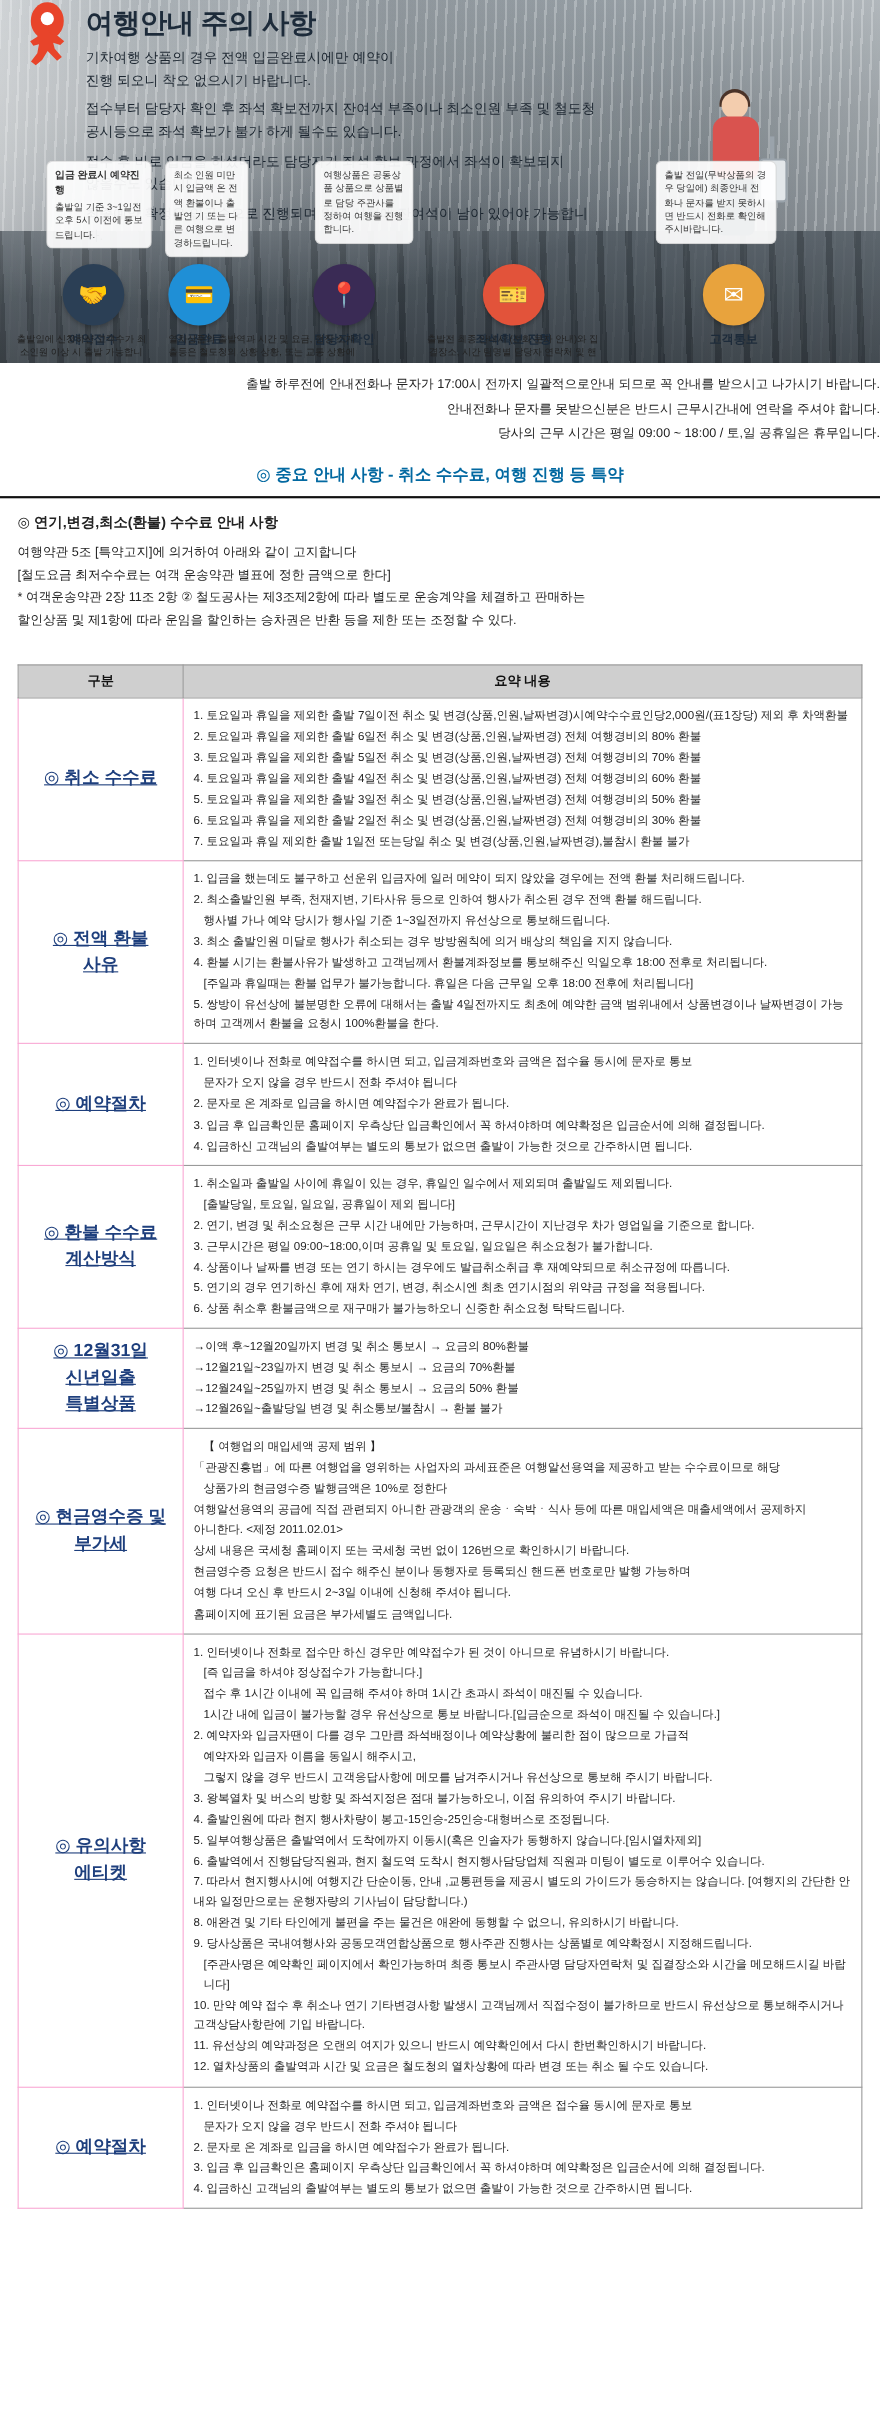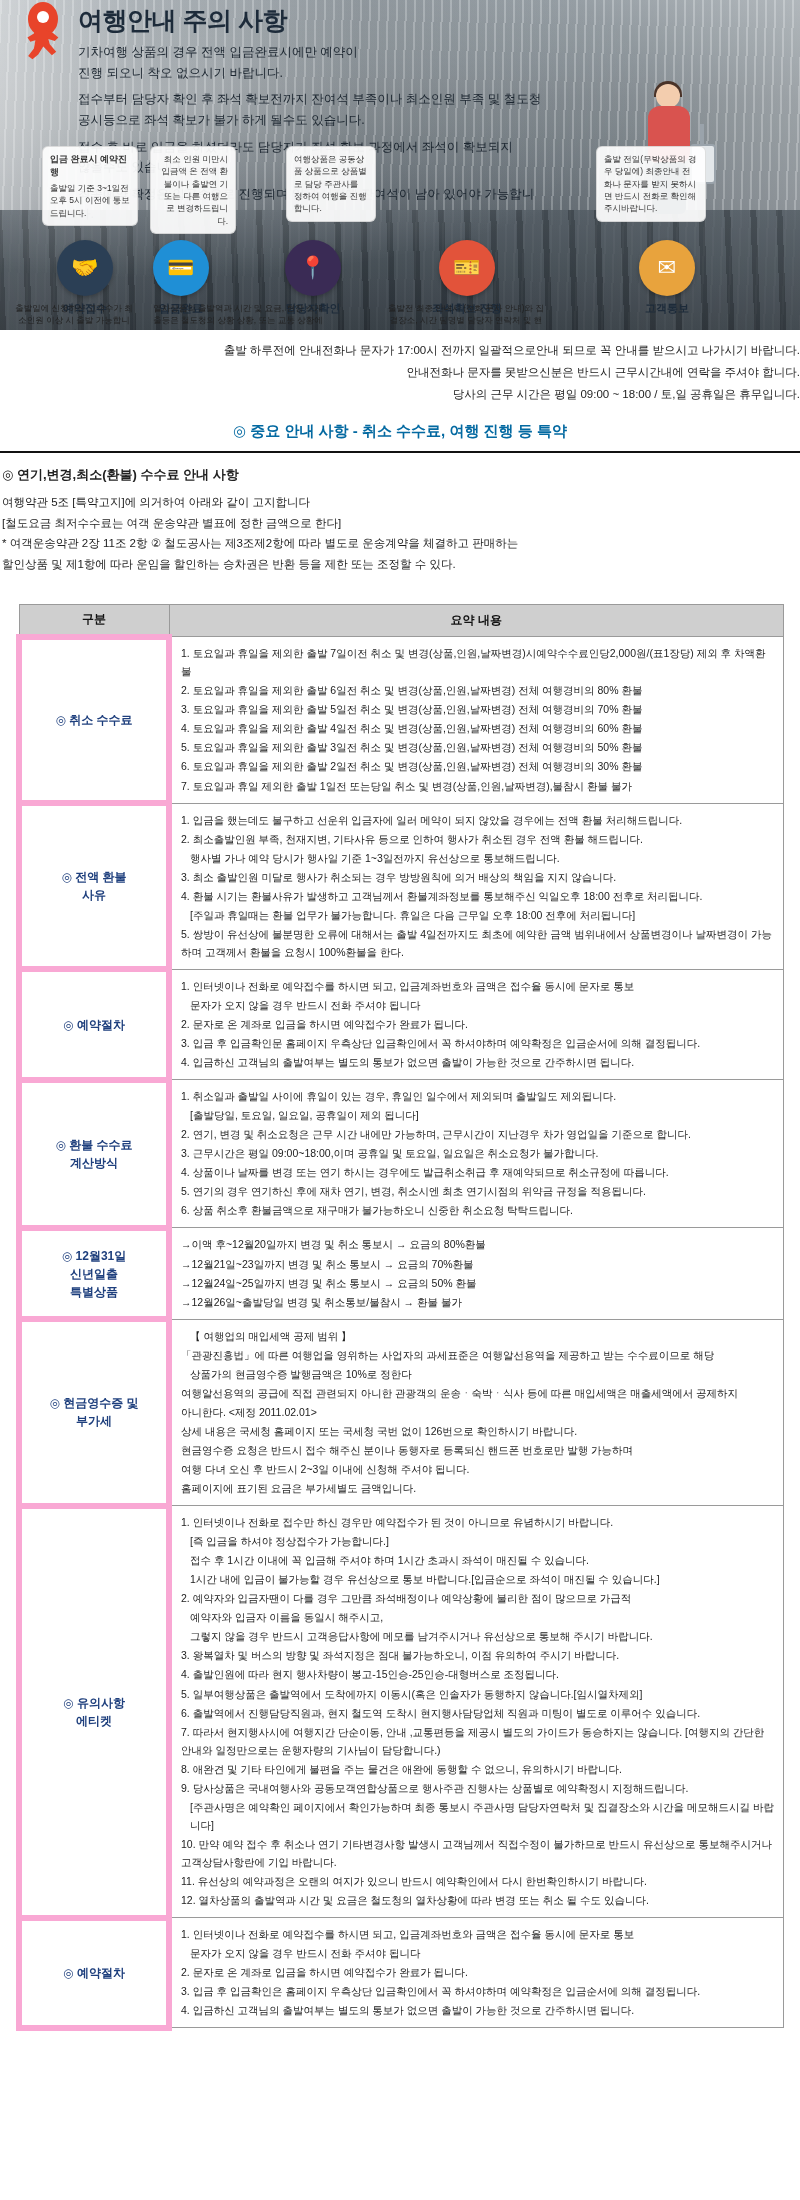--- a/index.html
+++ b/index.html
@@ -82,21 +82,21 @@
   .callouts {
     position: absolute; left: 0; right: 0; top: 146px; height: 90px;
   }
   .callout {
     position: absolute; width: 96px; font-size: 8.5px; line-height: 1.45; color:#333;
     background: rgba(255,255,255,0.92); border-radius: 6px; padding: 6px 7px;
     border: 1px solid rgba(0,0,0,0.12);
   }
   .callout .hd { font-weight: 700; font-size: 9px; margin-bottom: 3px; }
   .c1 { left: 42px; }
-  .c2 { left: 150px; width: 86px; text-align: right; }
+  .c2 { left: 150px; width: 76px; }
   .c3 { left: 286px; width: 90px; }
   .c4 { left: 596px; width: 110px; }
 
   
   .steps {
     position: absolute; left: 0; right: 0; top: 240px; height: 90px;
   }
   .step {
     position: absolute; width: 150px; text-align: center;
   }
@@ -125,35 +125,35 @@
     color: #222;
   }
 
   
   .section-title {
     text-align: center; font-size: 15px; font-weight: 700; color: #0369a1;
     padding: 8px 0 10px; border-bottom: 2px solid #111; margin: 0 0 10px;
   }
 
   
-  .textblock { padding: 0 2px 8px; font-size: 11.5px; line-height: 1.8; color:#222; }
+  .textblock { padding: 0 16px 8px; font-size: 11.5px; line-height: 1.8; color:#222; }
   .textblock h3 { font-size: 13px; margin: 4px 0 6px; font-weight: 700; }
 
   
   table.main {
     width: 768px; margin: 8px auto 16px; border-collapse: collapse; table-layout: fixed;
   }
   table.main th {
     background: #cfcfcf; border: 1px solid #9a9a9a; font-size: 12px; font-weight: 700;
     padding: 6px 4px; color:#111;
   }
   table.main th.c-head { width: 150px; }
   table.main td.label {
-    border: 6px solid #f9a8d4; background: #fff; text-align: center; vertical-align: middle;
-    font-size: 12px; font-weight: 700; color: #1e3f7d; padding: 6px 4px; line-height:1.5;
+    border: 1px solid #f9a8d4; background: #fff; text-align: center; vertical-align: middle;
+    font-size: 16px; font-weight: 700; color: #1e3f7d; padding: 6px 4px; line-height:1.5;text-decoration:underline;
   }
   table.main td.label .sub { display:block; font-weight:700; color:#1e3f7d; }
   table.main td.body {
     border: 1px solid #9a9a9a; background:#fff; font-size: 10.5px; line-height: 1.72;
     padding: 7px 9px; color: #222; vertical-align: top;
   }
   table.main td.body p { margin: 0 0 1px; }
   table.main td.body p.ind { padding-left: 9px; }
 
   .tbl-wrap { padding: 13px 8px; }

